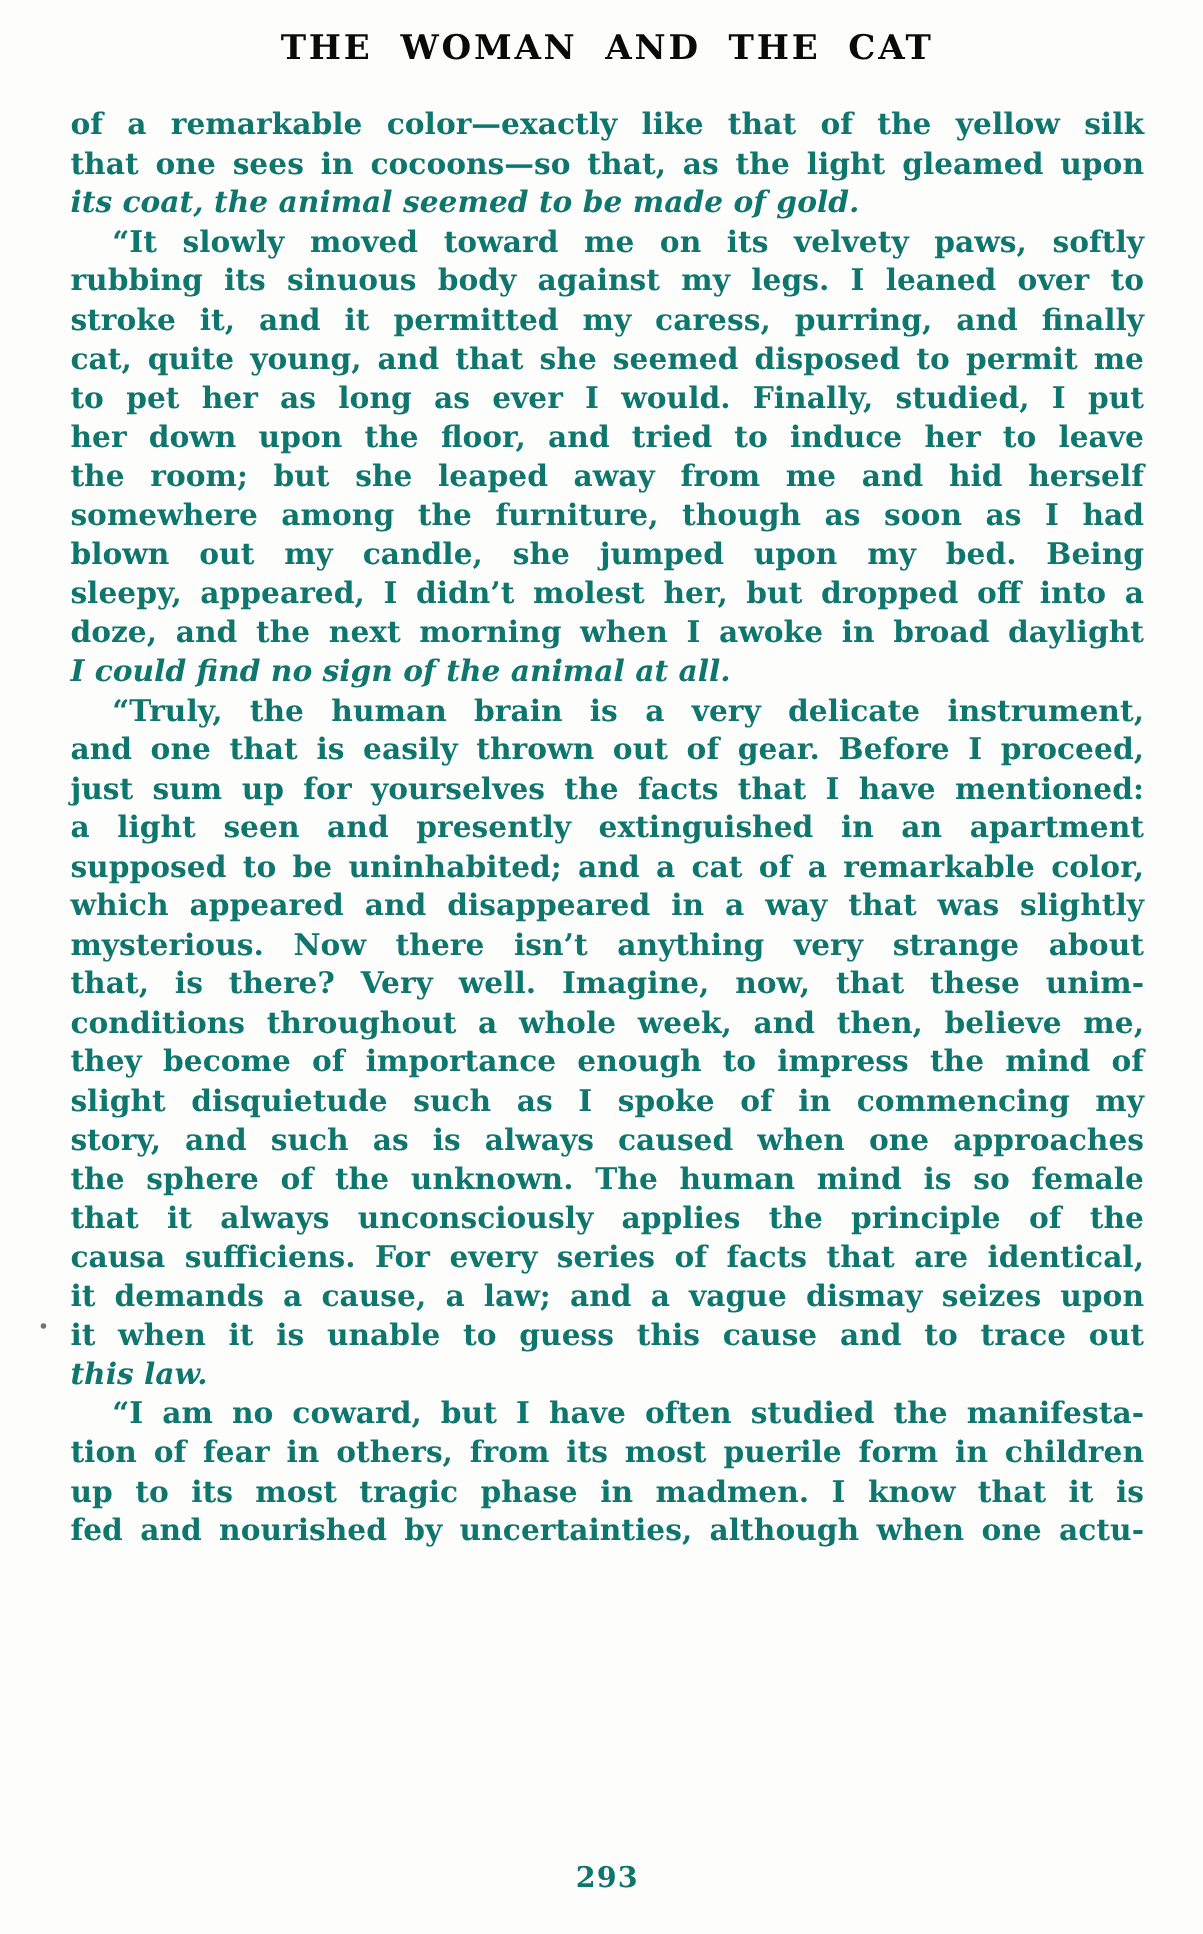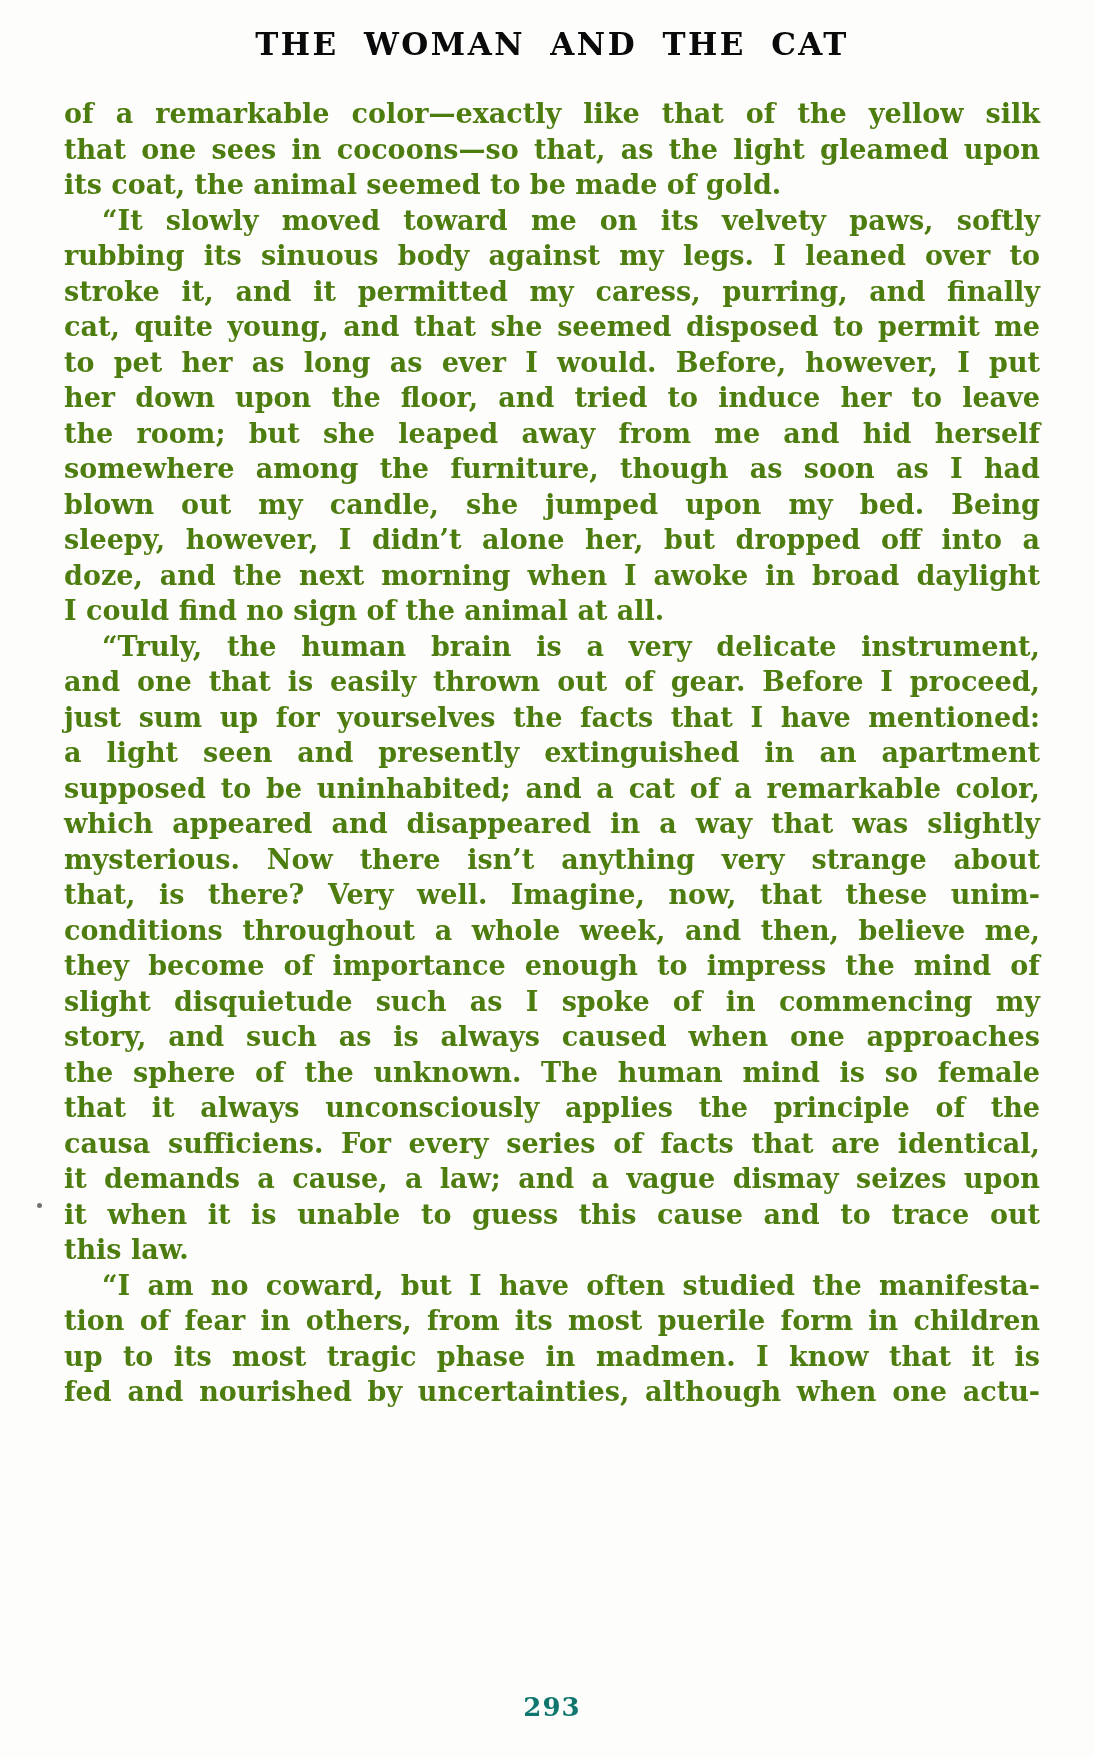--- a/index.html
+++ b/index.html
@@ -31,24 +31,24 @@
     left: 64px;
     width: 976px;
   }
   .line {
     font-size: 27px;
     font-weight: 700;
     line-height: 35.5px;
     text-align: justify;
     text-align-last: justify;
     white-space: normal;
-    color: #4d7c0f;
+    color: #0f766e;
   }
   .line.indent { text-indent: 38px; }
-  .line.flush  { text-align-last: left; }
+  .line.flush  { text-align-last: left; font-style: italic; }
   .page-number {
     position: absolute;
     top: 1692px;
     left: 64px;
     width: 976px;
     text-align: center;
     font-size: 26px;
     font-weight: 700;
     letter-spacing: 1px;
     color: #0f766e;
@@ -72,26 +72,26 @@
   <h1 class="chapter-title">THE WOMAN AND THE CAT</h1>
 
   <div class="body-text">
       <div class="line">of a remarkable color—exactly like that of the yellow silk</div>
       <div class="line">that one sees in cocoons—so that, as the light gleamed upon</div>
       <div class="line flush">its coat, the animal seemed to be made of gold.</div>
       <div class="line indent">“It slowly moved toward me on its velvety paws, softly</div>
       <div class="line">rubbing its sinuous body against my legs. I leaned over to</div>
       <div class="line">stroke it, and it permitted my caress, purring, and finally</div>
       <div class="line">cat, quite young, and that she seemed disposed to permit me</div>
-      <div class="line">to pet her as long as ever I would. Before, however, I put</div>
+      <div class="line">to pet her as long as ever I would. Finally, studied, I put</div>
       <div class="line">her down upon the floor, and tried to induce her to leave</div>
       <div class="line">the room; but she leaped away from me and hid herself</div>
       <div class="line">somewhere among the furniture, though as soon as I had</div>
       <div class="line">blown out my candle, she jumped upon my bed. Being</div>
-      <div class="line">sleepy, however, I didn’t alone her, but dropped off into a</div>
+      <div class="line">sleepy, appeared, I didn’t molest her, but dropped off into a</div>
       <div class="line">doze, and the next morning when I awoke in broad daylight</div>
       <div class="line flush">I could find no sign of the animal at all.</div>
       <div class="line indent">“Truly, the human brain is a very delicate instrument,</div>
       <div class="line">and one that is easily thrown out of gear. Before I proceed,</div>
       <div class="line">just sum up for yourselves the facts that I have mentioned:</div>
       <div class="line">a light seen and presently extinguished in an apartment</div>
       <div class="line">supposed to be uninhabited; and a cat of a remarkable color,</div>
       <div class="line">which appeared and disappeared in a way that was slightly</div>
       <div class="line">mysterious. Now there isn’t anything very strange about</div>
       <div class="line">that, is there? Very well. Imagine, now, that these unim-</div>

